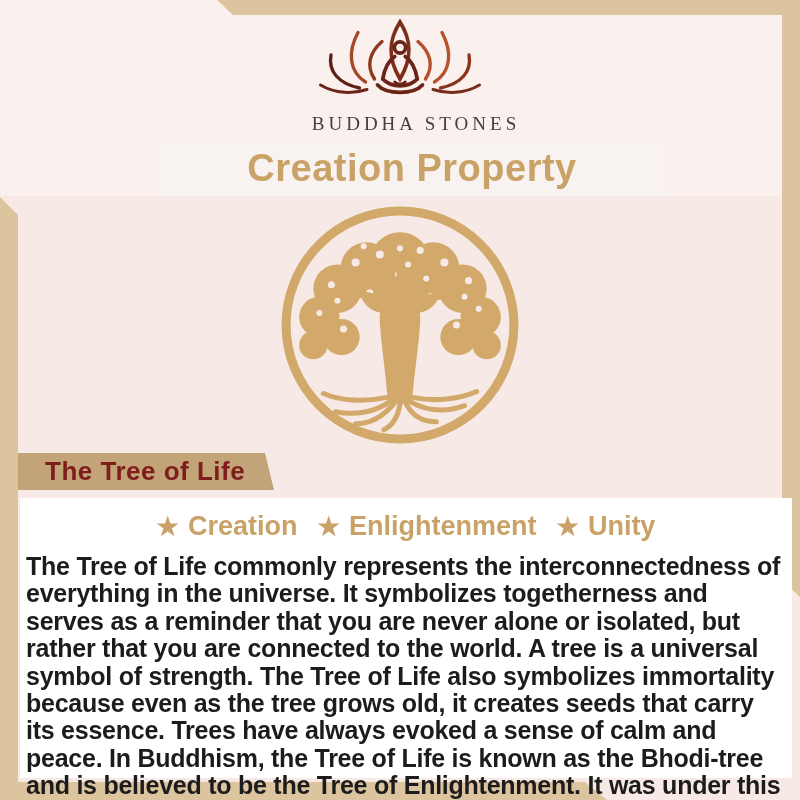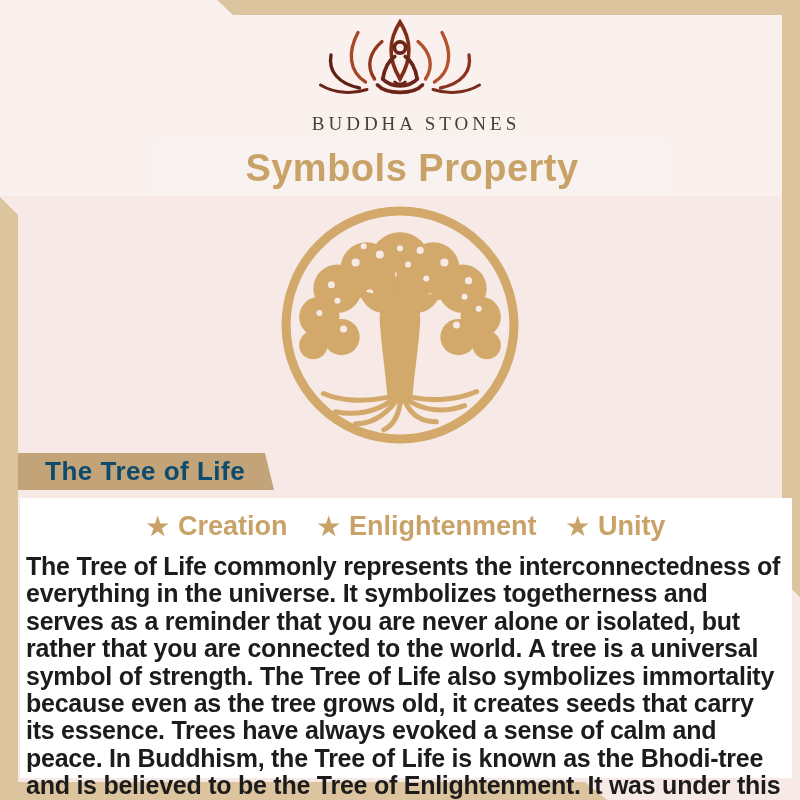--- a/index.html
+++ b/index.html
@@ -22,24 +22,24 @@
   
   .title-band{left:157px;top:140px;width:510px;height:56px;background:#f8f3f0;
     display:flex;align-items:center;justify-content:center;}
   .title-band span{font-size:38px;font-weight:bold;color:#c9a267;letter-spacing:.5px;}
   
   .tree-svg{left:279px;top:204px;width:242px;height:242px;}
   
   .banner{left:18px;top:453px;width:256px;height:37px;background:#c2a478;
     clip-path:polygon(0 0,247px 0,256px 37px,0 37px);
     display:flex;align-items:center;padding-left:27px;box-sizing:content-box;}
-  .banner span{color:#0c4a6e;font-size:26px;font-weight:bold;letter-spacing:.5px;}
+  .banner span{color:#7f1d1d;font-size:26px;font-weight:bold;letter-spacing:.5px;}
   
   .content-box{left:20px;top:498px;width:772px;height:280px;background:#ffffff;}
-  .props-row{display:flex;justify-content:center;gap:30px;margin-top:13px;
+  .props-row{display:flex;justify-content:center;gap:20px;margin-top:13px;
     color:#c9a267;font-size:27px;font-weight:bold;}
   .prop-item{white-space:nowrap;}
   .prop-item .star{margin-right:9px;font-size:25px;}
   .paragraph{margin:11px 5px 0 6px;color:#1c1c1c;font-size:25px;line-height:27.4px;
     font-weight:bold;letter-spacing:-.25px;}
 </style>
 </head>
 <body>
 
 <div class="abs top-area"></div>
@@ -65,21 +65,21 @@
     <path d="M113,50 C104,56 99,68 97,80" stroke="#6b2417" stroke-width="5"></path>
     <path d="M127,50 C136,56 141,68 143,80" stroke="#6b2417" stroke-width="5"></path>
     <path d="M97,80 C108,92 132,92 143,80" stroke="#6b2417" stroke-width="5"></path>
     <path d="M90,88 C102,101 138,101 150,88" stroke="#6b2417" stroke-width="5"></path>
     <path d="M113,84 C117,88 123,88 127,84" stroke="#6b2417" stroke-width="4"></path>
   </g>
 </svg>
 <div class="abs brand-name">BUDDHA STONES</div>
 
 <div class="abs title-band">
-  <span>Symbols Property</span>
+  <span>Creation Property</span>
 </div>
 
 <svg class="abs tree-svg" viewBox="0 0 240 240">
   <circle cx="120" cy="120" r="113" fill="none" stroke="#d2a96b" stroke-width="9"></circle>
   <g fill="#d2a96b">
     <circle cx="120" cy="58" r="30"></circle>
     <circle cx="87" cy="64" r="26"></circle>
     <circle cx="153" cy="64" r="26"></circle>
     <circle cx="58" cy="84" r="24"></circle>
     <circle cx="182" cy="84" r="24"></circle>

